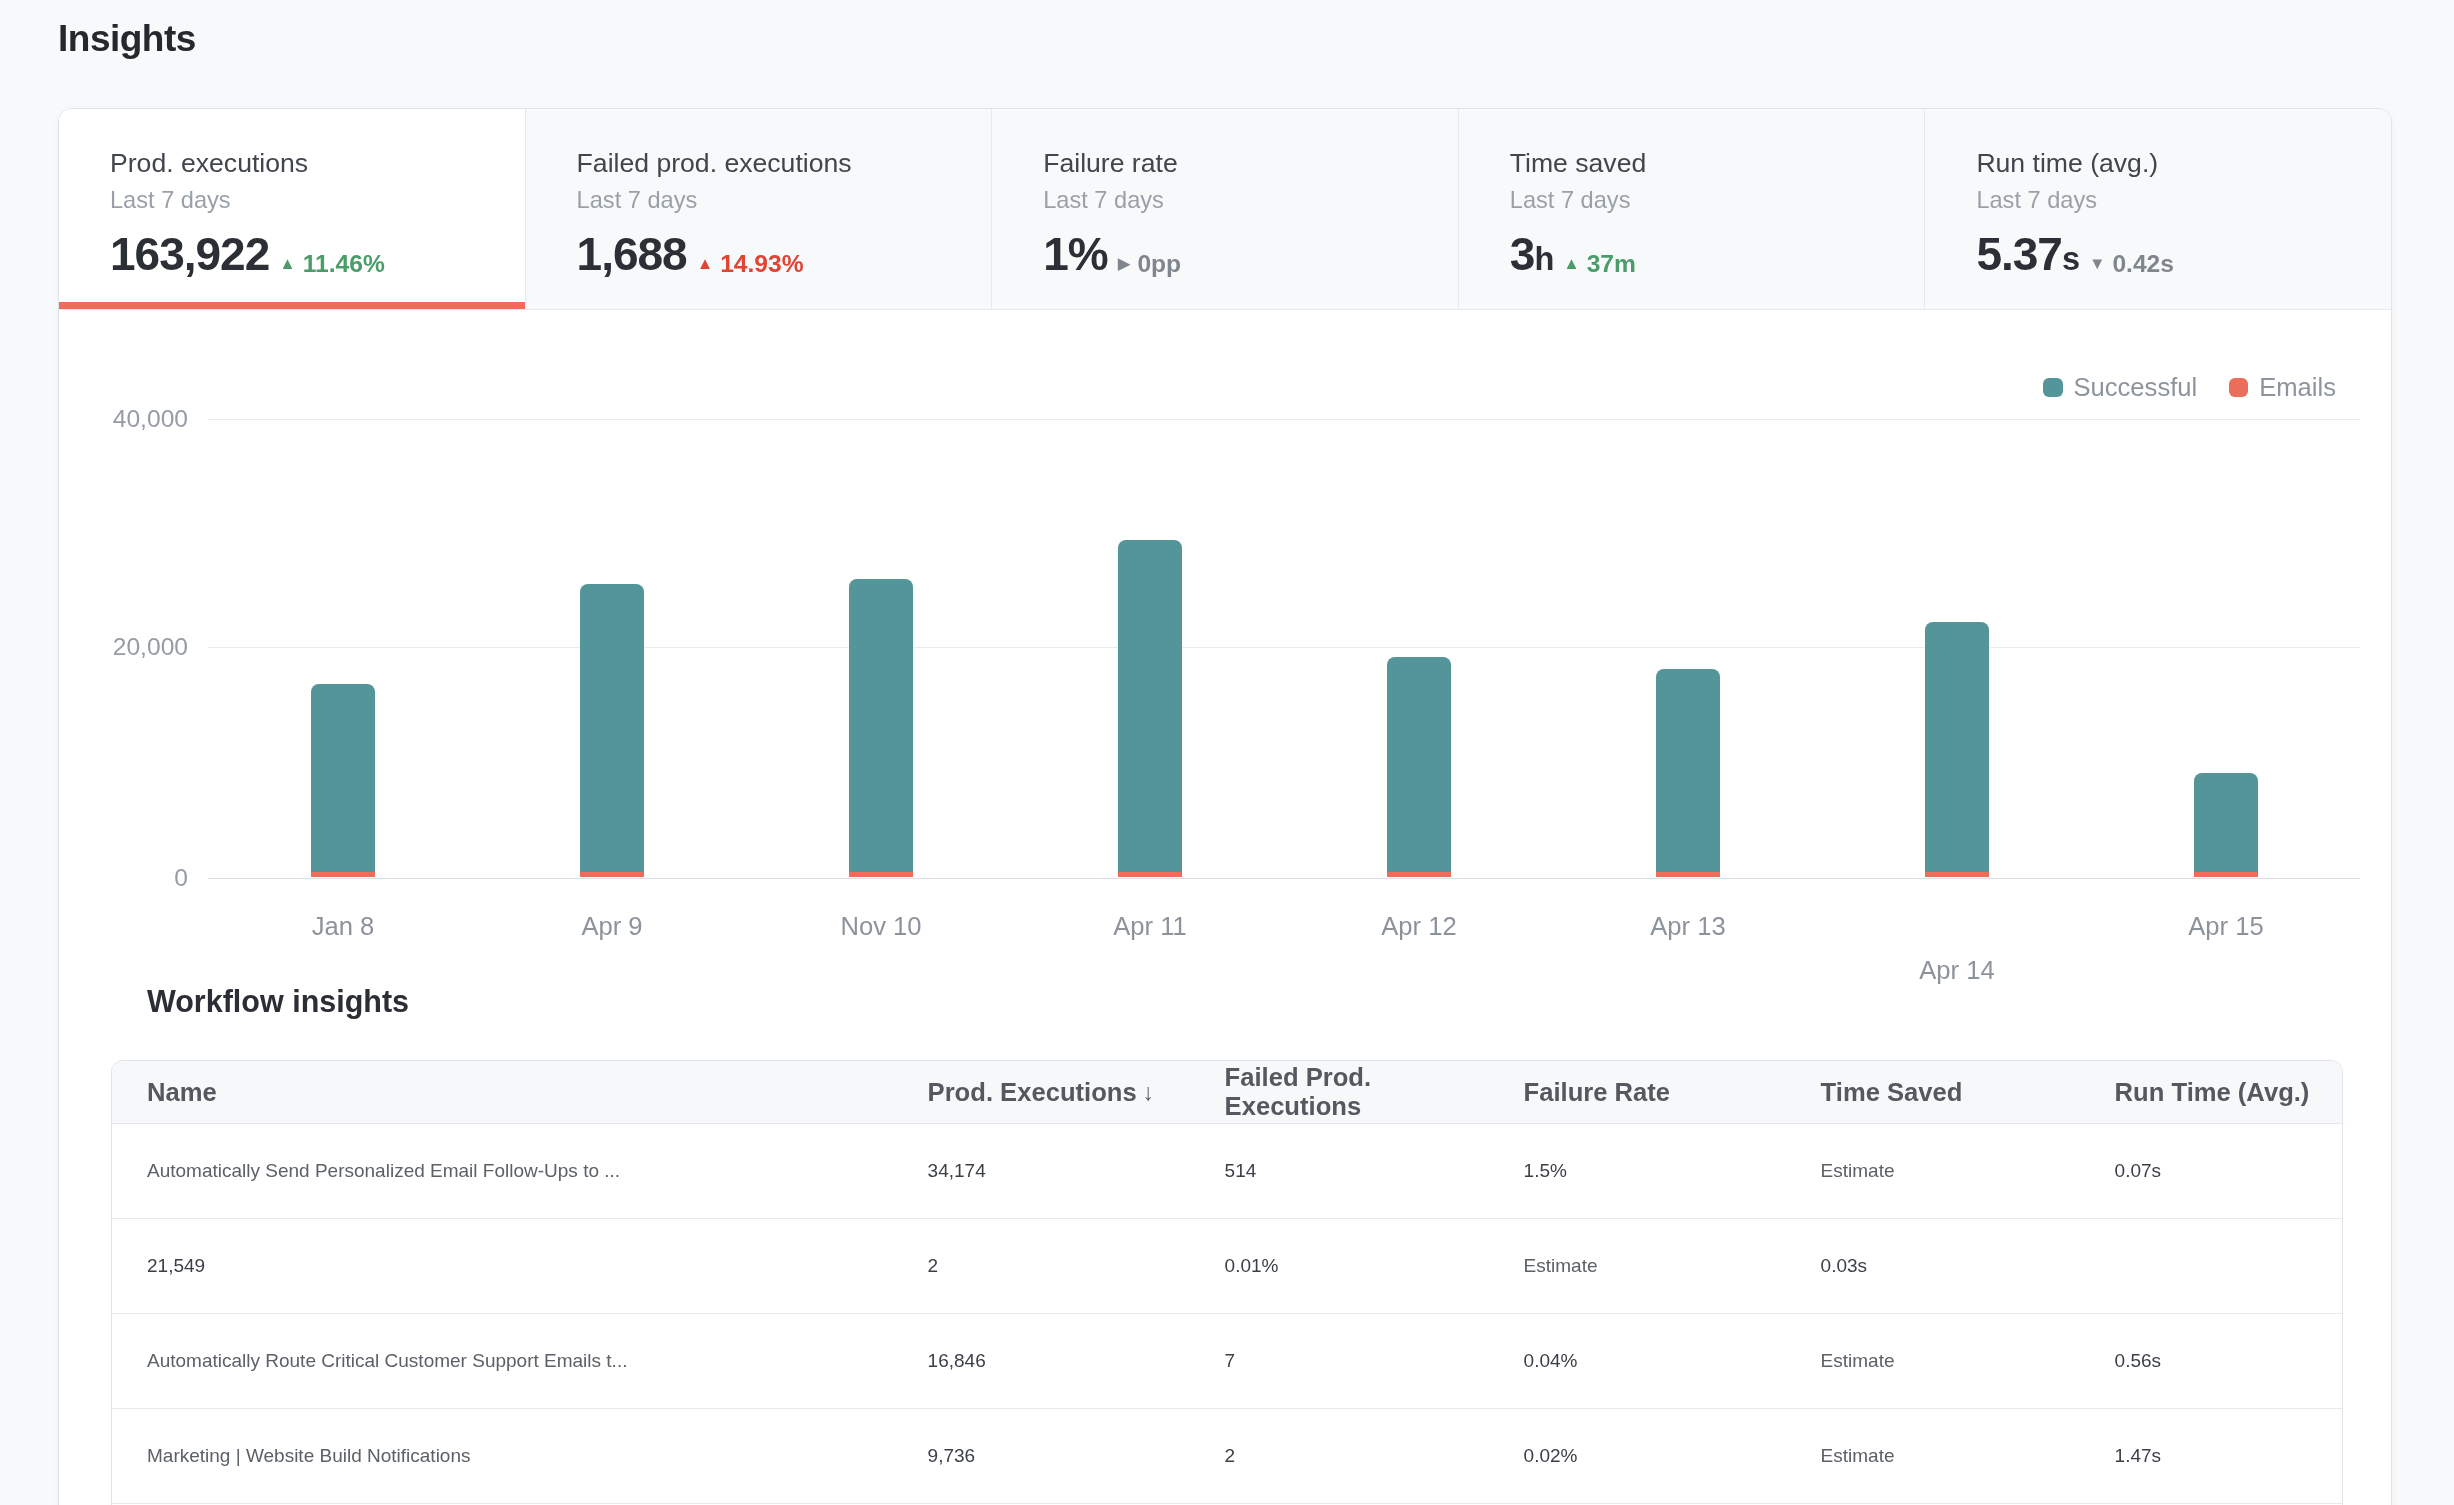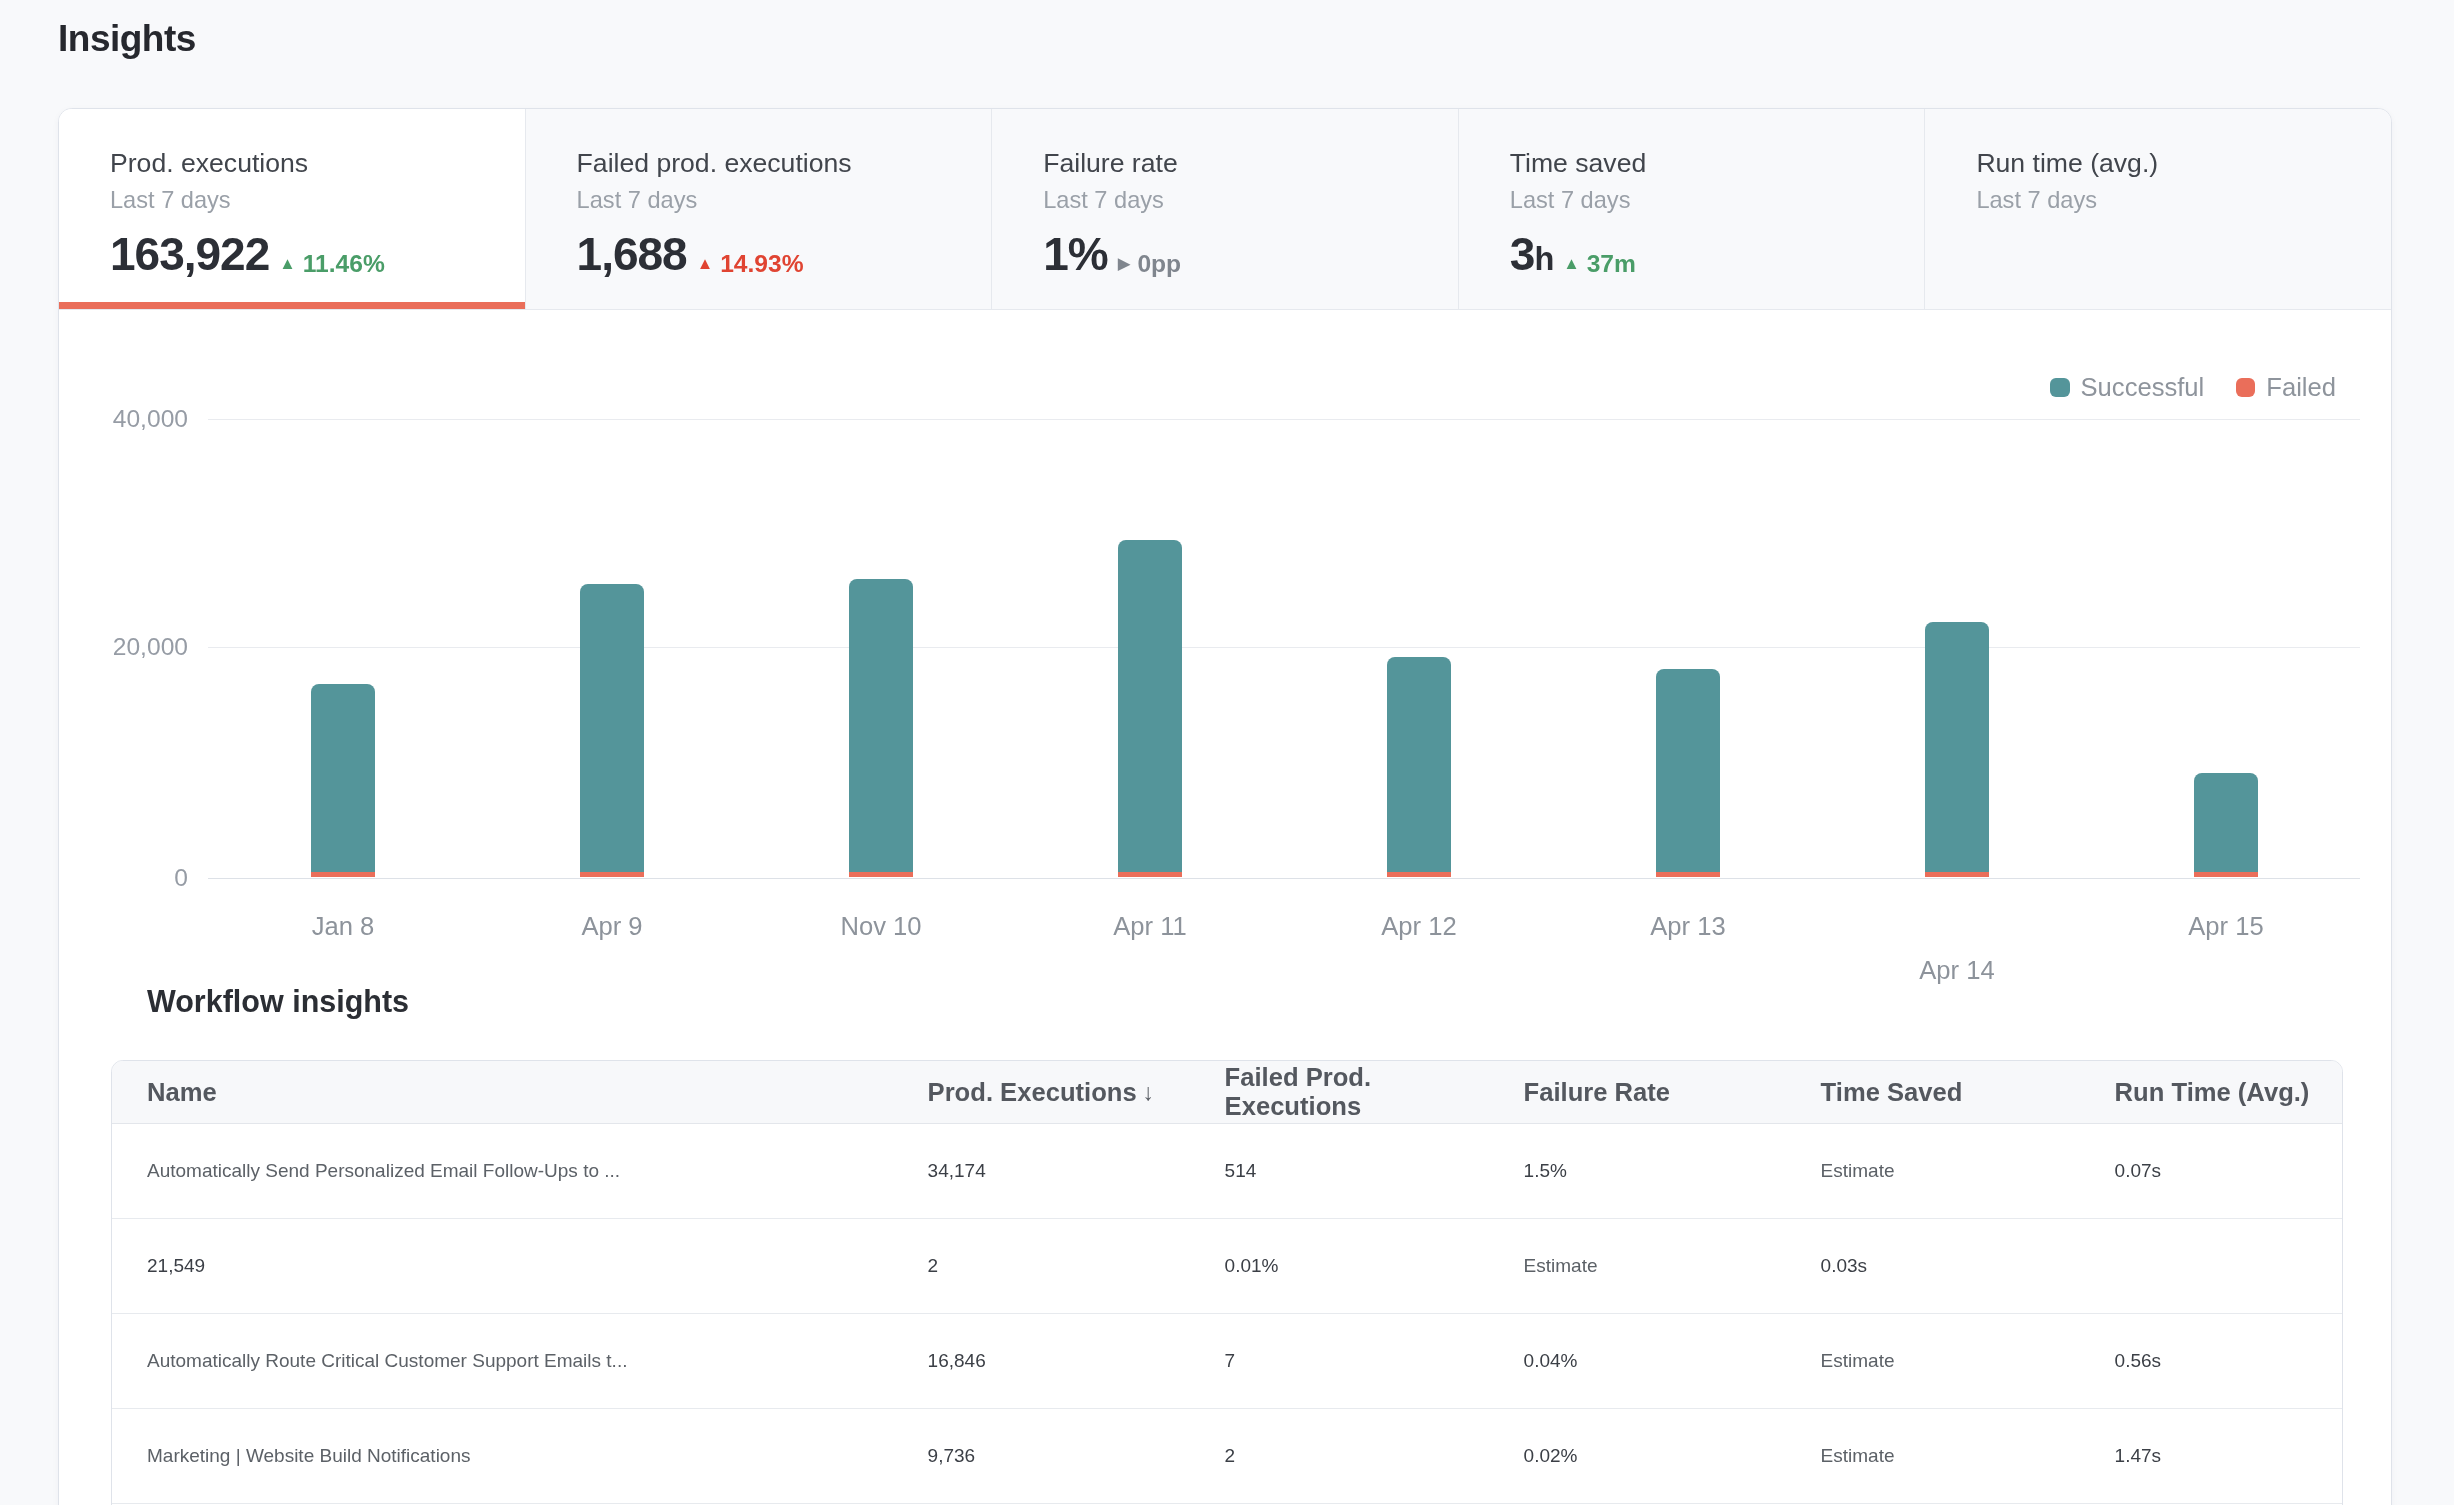--- a/index.html
+++ b/index.html
@@ -123,31 +123,38 @@
         <div class="tab-value"><span>3</span><span class="tab-unit">h</span></div>
         <div class="delta positive">
             <span class="tri">▲</span>
             <span>37m</span>
           </div>
       </div>
     </div>
     <div class="tab">
       <div class="tab-title">Run time (avg.)</div>
       <div class="tab-period">Last 7 days</div>
+      <div class="tab-valuerow">
+        <div class="tab-value"><span>5.37</span><span class="tab-unit">s</span></div>
+        <div class="delta neutral">
+            <span class="tri">▼</span>
+            <span>0.42s</span>
+          </div>
+      </div>
     </div>
   </div>
 
   <div class="legend">
     <div class="legend-item">
       <span class="swatch" style="background: rgb(84, 149, 154);"></span>
       <span>Successful</span>
     </div>
     <div class="legend-item">
       <span class="swatch" style="background: rgb(234, 110, 90);"></span>
-      <span>Failed</span>
+      <span>Emails</span>
     </div>
   </div>
 
   <div class="ytick" style="top:310px">40,000</div>
   <div class="ytick" style="top:538px">20,000</div>
   <div class="ytick" style="top:769px">0</div>
 
   <div class="plot">
     <div class="gridline" style="top:0"></div>
     <div class="gridline" style="top:228px"></div>

